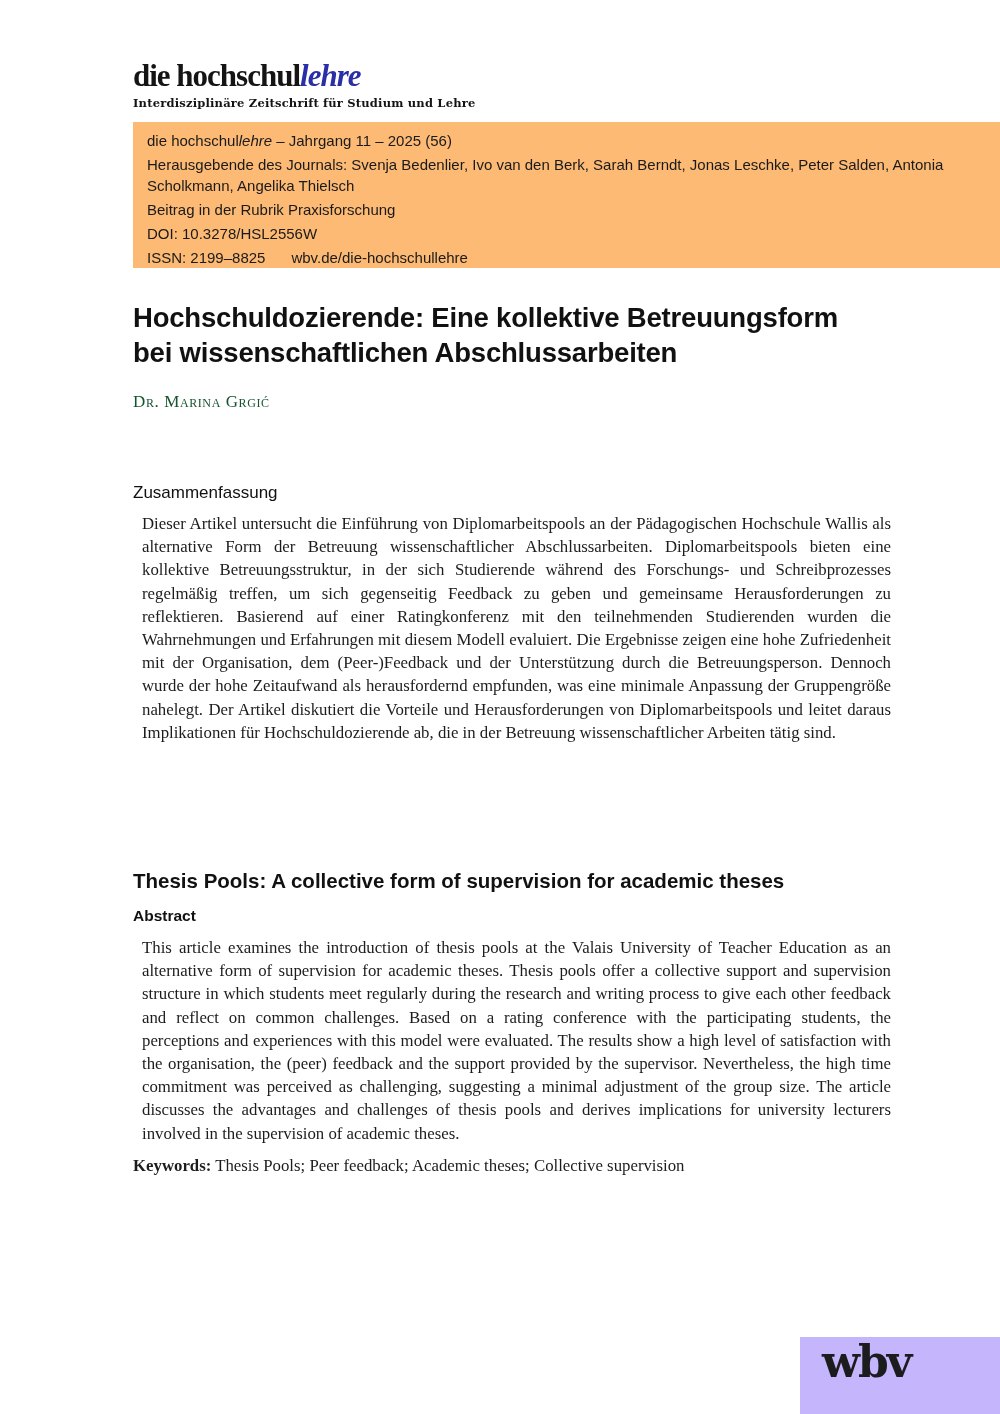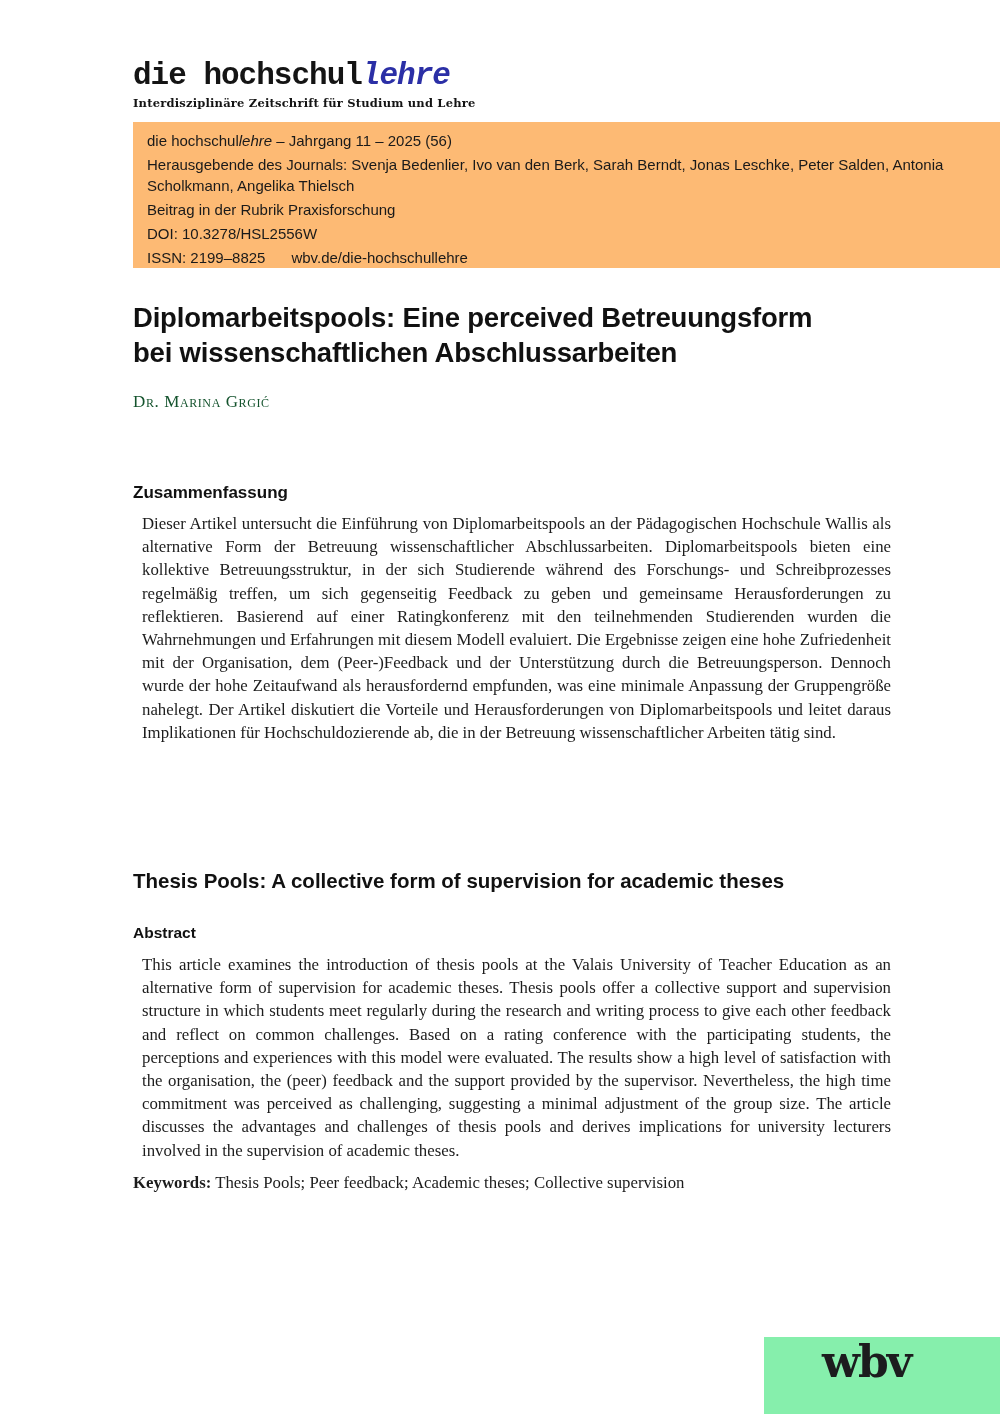--- a/index.html
+++ b/index.html
@@ -9,21 +9,21 @@
     font-family: "Liberation Sans", sans-serif;
     color: #1a1a1a;
     position: relative;
     overflow: hidden;
   }
   .abs { position: absolute; }
 
   
   .masthead { left: 133px; top: 58px; }
   .logo-line {
-    font-family: Liberation Mono, monospace;
+    font-family: Liberation Serif, serif;
     font-weight: bold;
     font-size: 31px;
     letter-spacing: -1px;
     line-height: 36px;
     color: #141414;
     white-space: nowrap;
   }
   .logo-accent { color: #2b2fa6; font-style: italic; }
   .logo-tagline {
     font-family: "DejaVu Serif", serif;
@@ -66,21 +66,21 @@
     font-size: 17px;
     letter-spacing: 0.6px;
     color: #14532d;
   }
 
   
   .section { left: 133px; width: 767px; }
   .german-section { top: 482px; }
   .english-section { top: 868px; }
   .section-heading-sm {
-    font-size: 17px; font-weight: bold; color: #111;
+    font-size: 17px; font-weight: normal; color: #111;
     margin: 0 0 8px 0; line-height: 21px;
   }
   .abstract-text {
     font-family: "Liberation Serif", serif;
     font-size: 16.8px;
     line-height: 23.2px;
     text-align: justify;
     color: #1c1c1c;
     margin: 9px;
     hyphens: auto;
@@ -92,29 +92,28 @@
     color: #1c1c1c;
     margin: 9px 0 0 0;
   }
   .keywords-line .kw-label { font-weight: bold; }
   .english-title {
     font-size: 20.5px; font-weight: bold; color: #111;
     margin: 0; line-height: 26px;
   }
   .abstract-heading {
     font-size: 15.5px; font-weight: bold; color: #111;
-    margin: 29px 0 10px 0; line-height: 20px;
+    margin: 12px 0 10px 0; line-height: 20px;
   }
 
   
   .publisher-box {
     right: 0; bottom: 0;
     width: 200px; height: 77px;
-    background: #86efac;
-    padding-left: 36px;
+    background: #c4b5fd;
   }
   .publisher-logo {
     font-family: "DejaVu Serif", serif;
     font-weight: bold;
     font-size: 44px;
     letter-spacing: -2px;
     color: #1c1c1e;
     margin: 0 0 0 22px;
     line-height: 50px;
   }
@@ -132,21 +131,21 @@
 <div class="abs info-box">
   <p><span>die hochschul</span><i>lehre</i><span> – Jahrgang 11 – 2025 (56)</span></p>
   <p>Herausgebende des Journals: Svenja Bedenlier, Ivo van den Berk, Sarah Berndt, Jonas Leschke, Peter Salden, Antonia Scholkmann, Angelika Thielsch</p>
   <p>Beitrag in der Rubrik Praxisforschung</p>
   <p>DOI: 10.3278/HSL2556W</p>
   <p class="issn-line"><span>ISSN: 2199–8825</span><span class="url-text">wbv.de/die-hochschullehre</span></p>
 
 </div>
 
 <div class="abs article-title">
-  <div>Diplomarbeitspools: Eine perceived Betreuungsform</div>
+  <div>Hochschuldozierende: Eine kollektive Betreuungsform</div>
   <div>bei wissenschaftlichen Abschlussarbeiten</div>
 </div>
 
 <div class="abs author">Dr. Marina Grgić</div>
 
 <div class="abs section german-section">
   <h2 class="section-heading-sm">Zusammenfassung</h2>
   <p class="abstract-text" lang="de">Dieser Artikel untersucht die Einführung von Diplomarbeitspools an der Pädagogischen Hochschule Wallis als alternative Form der Betreuung wissenschaftlicher Abschlussarbeiten. Diplomarbeitspools bieten eine kollektive Betreuungsstruktur, in der sich Studierende während des Forschungs- und Schreibprozesses regelmäßig treffen, um sich gegenseitig Feedback zu geben und gemeinsame Herausforderungen zu reflektieren. Basierend auf einer Ratingkonferenz mit den teilnehmenden Studierenden wurden die Wahrnehmungen und Erfahrungen mit diesem Modell evaluiert. Die Ergebnisse zeigen eine hohe Zufriedenheit mit der Organisation, dem (Peer-)Feedback und der Unterstützung durch die Betreuungsperson. Dennoch wurde der hohe Zeitaufwand als herausfordernd empfunden, was eine minimale Anpassung der Gruppengröße nahelegt. Der Artikel diskutiert die Vorteile und Herausforderungen von Diplomarbeitspools und leitet daraus Implikationen für Hochschuldozierende ab, die in der Betreuung wissenschaftlicher Arbeiten tätig sind.</p>
 </div>
 

